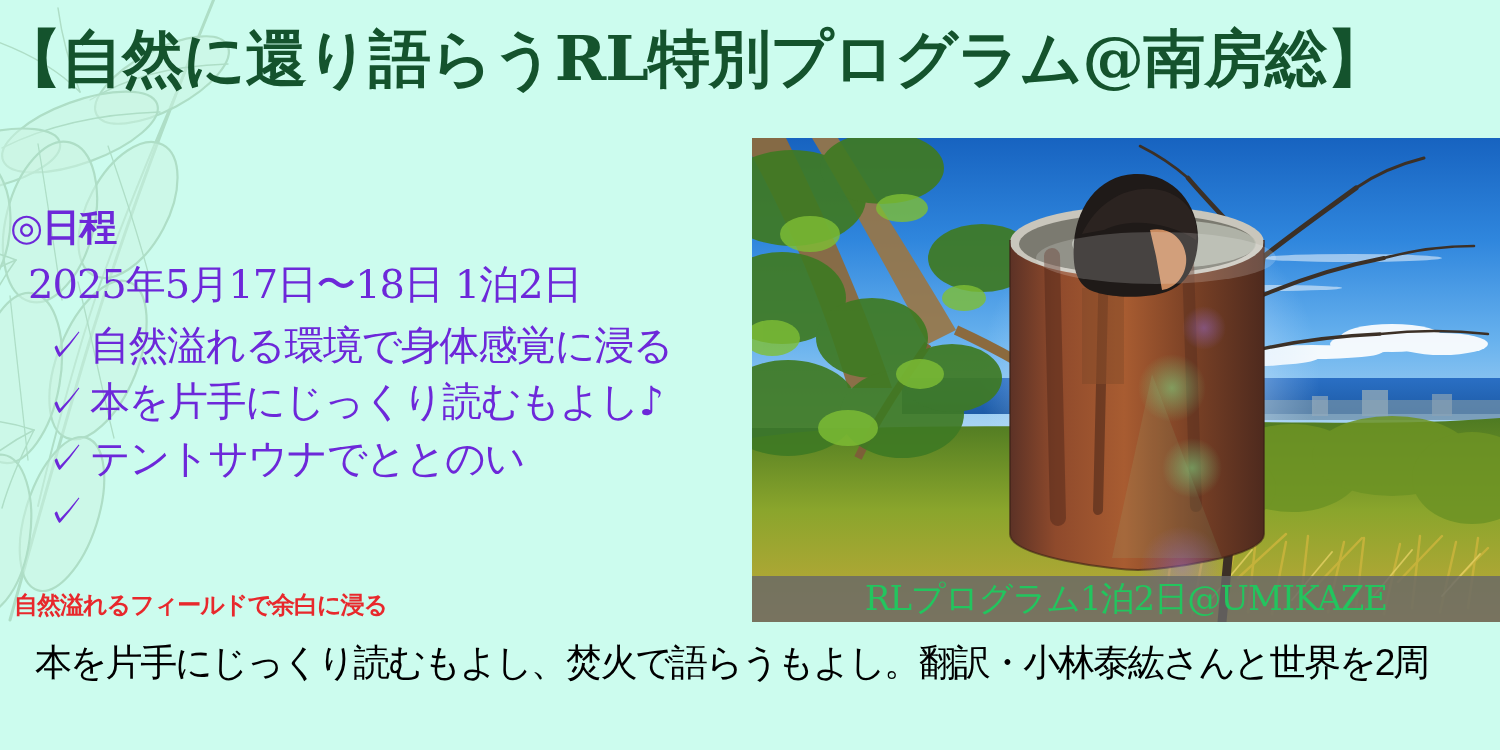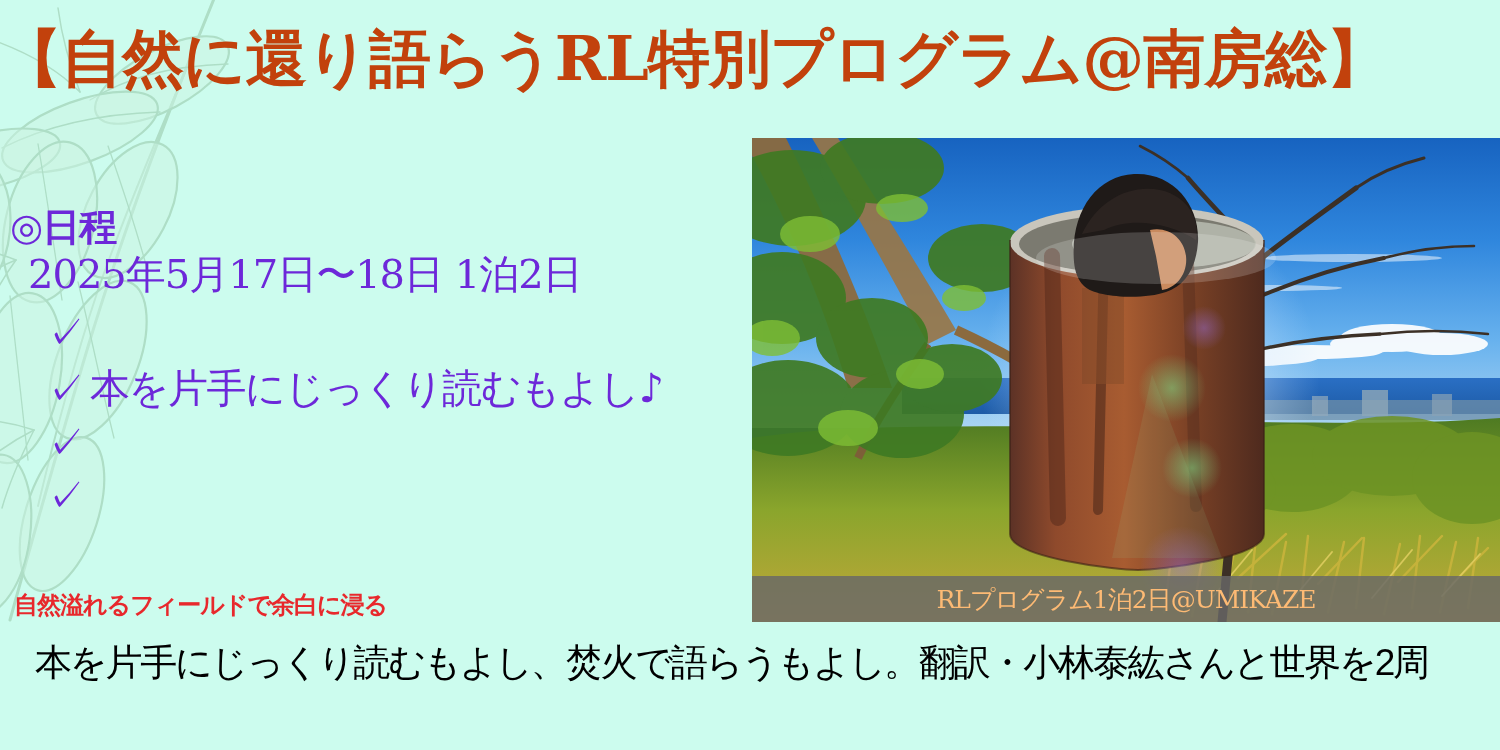--- a/index.html
+++ b/index.html
@@ -34,21 +34,21 @@
     position: absolute;
     left: 0;
     top: 26px;
     width: 1248px;
     text-align: left;
     font-family: "DejaVu Serif", "Liberation Serif", serif;
     font-weight: 700;
     font-size: 62px;
     line-height: 1.05;
     letter-spacing: -1px;
-    color: #c2410c;
+    color: #14532d;
     white-space: nowrap;
   }
 
   
   #left-col {
     position: absolute;
     left: 0;
     top: 206px;
     width: 745px;
     color: #6d28d9;
@@ -64,20 +64,21 @@
     white-space: nowrap;
   }
 
   #schedule-date {
     font-family: "DejaVu Serif", "Liberation Serif", serif;
     font-weight: 400;
     font-size: 40px;
     line-height: 1.2;
     letter-spacing: -1px;
     padding-left: 28px;
+    margin-top: 10px;
     white-space: nowrap;
   }
 
   #bullets {
     margin-top: 12px;
     padding-left: 46px;
   }
   .bullet-row {
     display: flex;
     align-items: baseline;
@@ -148,23 +149,23 @@
     bottom: 0;
     width: 100%;
     height: 46px;
     background: rgba(104, 104, 104, 0.82);
     display: flex;
     align-items: center;
     justify-content: center;
   }
   #photo-caption-text {
     font-family: "DejaVu Serif", "Liberation Serif", serif;
-    font-size: 25px;
+    font-size: 34px;
     letter-spacing: -1px;
-    color: #fdba74;
+    color: #22c55e;
     white-space: nowrap;
   }
 </style>
 </head>
 <body>
 
 <div id="poster">
 
   <svg id="leaf-art" viewBox="0 0 420 720" fill="none" xmlns="http://www.w3.org/2000/svg" aria-hidden="true">
     <g stroke="#a9d9c0" stroke-width="2.2" fill="#cdf3e2" fill-opacity="0.5" stroke-linecap="round">
@@ -219,29 +220,31 @@
   <div id="left-col">
 
     <div id="schedule-heading">◎日程</div>
 
     <div id="schedule-date">2025年5月17日〜18日 1泊2日</div>
 
     <div id="bullets">
 
       <div class="bullet-row">
         <span class="bullet-check">✓</span>
+        <span class="bullet-label">自然溢れる環境で身体感覚に浸る</span>
       </div>
 
       <div class="bullet-row">
         <span class="bullet-check">✓</span>
         <span class="bullet-label">本を片手にじっくり読むもよし♪</span>
       </div>
 
       <div class="bullet-row">
         <span class="bullet-check">✓</span>
+        <span class="bullet-label">テントサウナでととのい</span>
       </div>
 
       <div class="bullet-row">
         <span class="bullet-check">✓</span>
       </div>
 
     </div>
   </div>
 
   <div id="red-headline">自然溢れるフィールドで余白に浸る</div>

